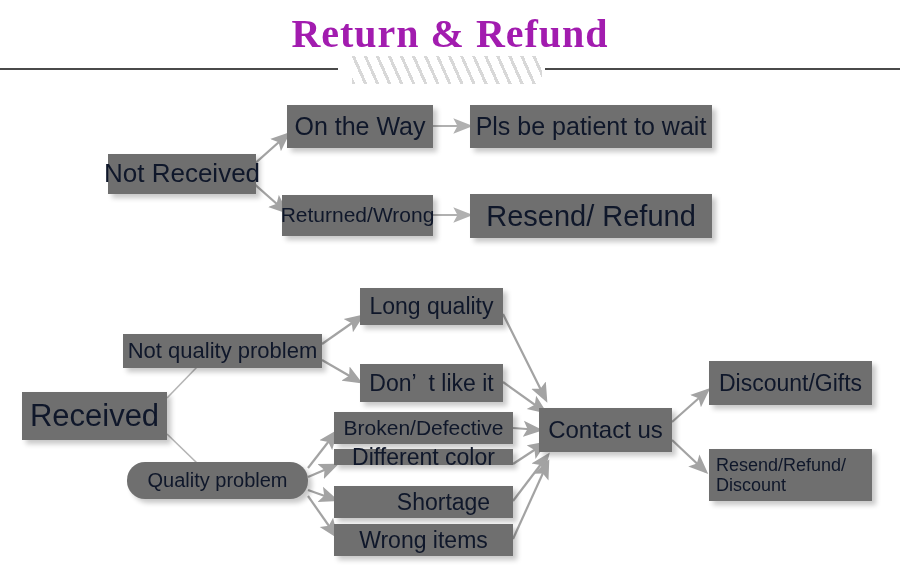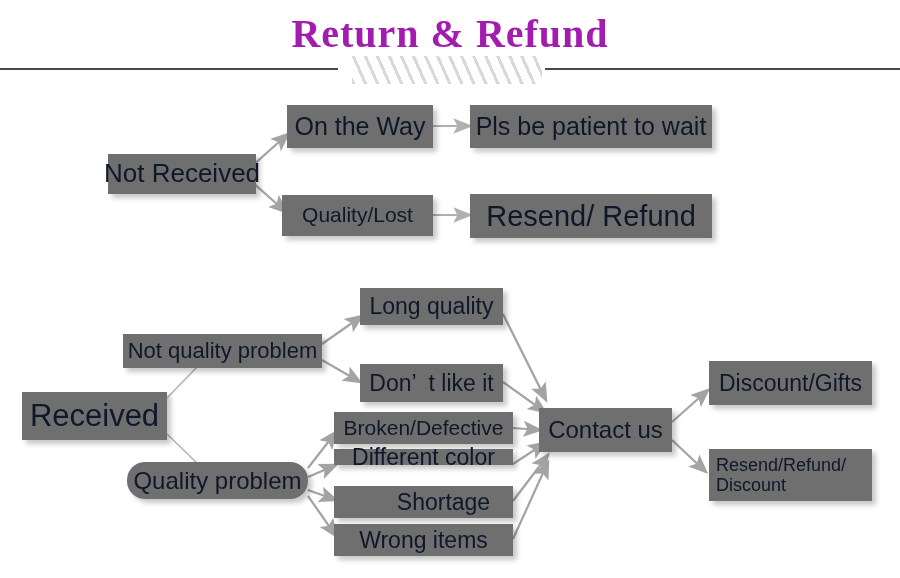--- a/index.html
+++ b/index.html
@@ -150,40 +150,40 @@
 
   <div class="node" style="left:108px; top:154px; width:148px; height:40px; font-size:26px;">
     <span>Not Received</span>
   </div>
 
   <div class="node" style="left:287px; top:105px; width:146px; height:43px; font-size:25px;">
     <span>On the Way</span>
   </div>
 
   <div class="node" style="left:282px; top:195px; width:151px; height:41px; font-size:21px;">
-    <span>Quality/Lost</span>
+    <span>Returned/Wrong</span>
   </div>
 
   <div class="node" style="left:470px; top:105px; width:242px; height:43px; font-size:25px;">
     <span>Pls be patient to wait</span>
   </div>
 
   <div class="node" style="left:470px; top:194px; width:242px; height:44px; font-size:29px;">
     <span>Resend/ Refund</span>
   </div>
 
   <div class="node" style="left:22px; top:392px; width:145px; height:48px; font-size:31px;">
     <span>Received</span>
   </div>
 
   <div class="node" style="left:123px; top:334px; width:199px; height:34px; font-size:22px;">
     <span>Not quality problem</span>
   </div>
 
-  <div class="node" style="left:127px; top:462px; width:181px; height:37px; font-size:24px;border-radius:18px;">
+  <div class="node" style="left:127px; top:462px; width:181px; height:37px; font-size:20px;border-radius:18px;">
     <span>Quality problem</span>
   </div>
 
   <div class="node" style="left:360px; top:288px; width:143px; height:37px; font-size:23px;">
     <span>Long quality</span>
   </div>
 
   <div class="node" style="left:360px; top:364px; width:143px; height:38px; font-size:23px;">
     <span>Don’  t like it</span>
   </div>

